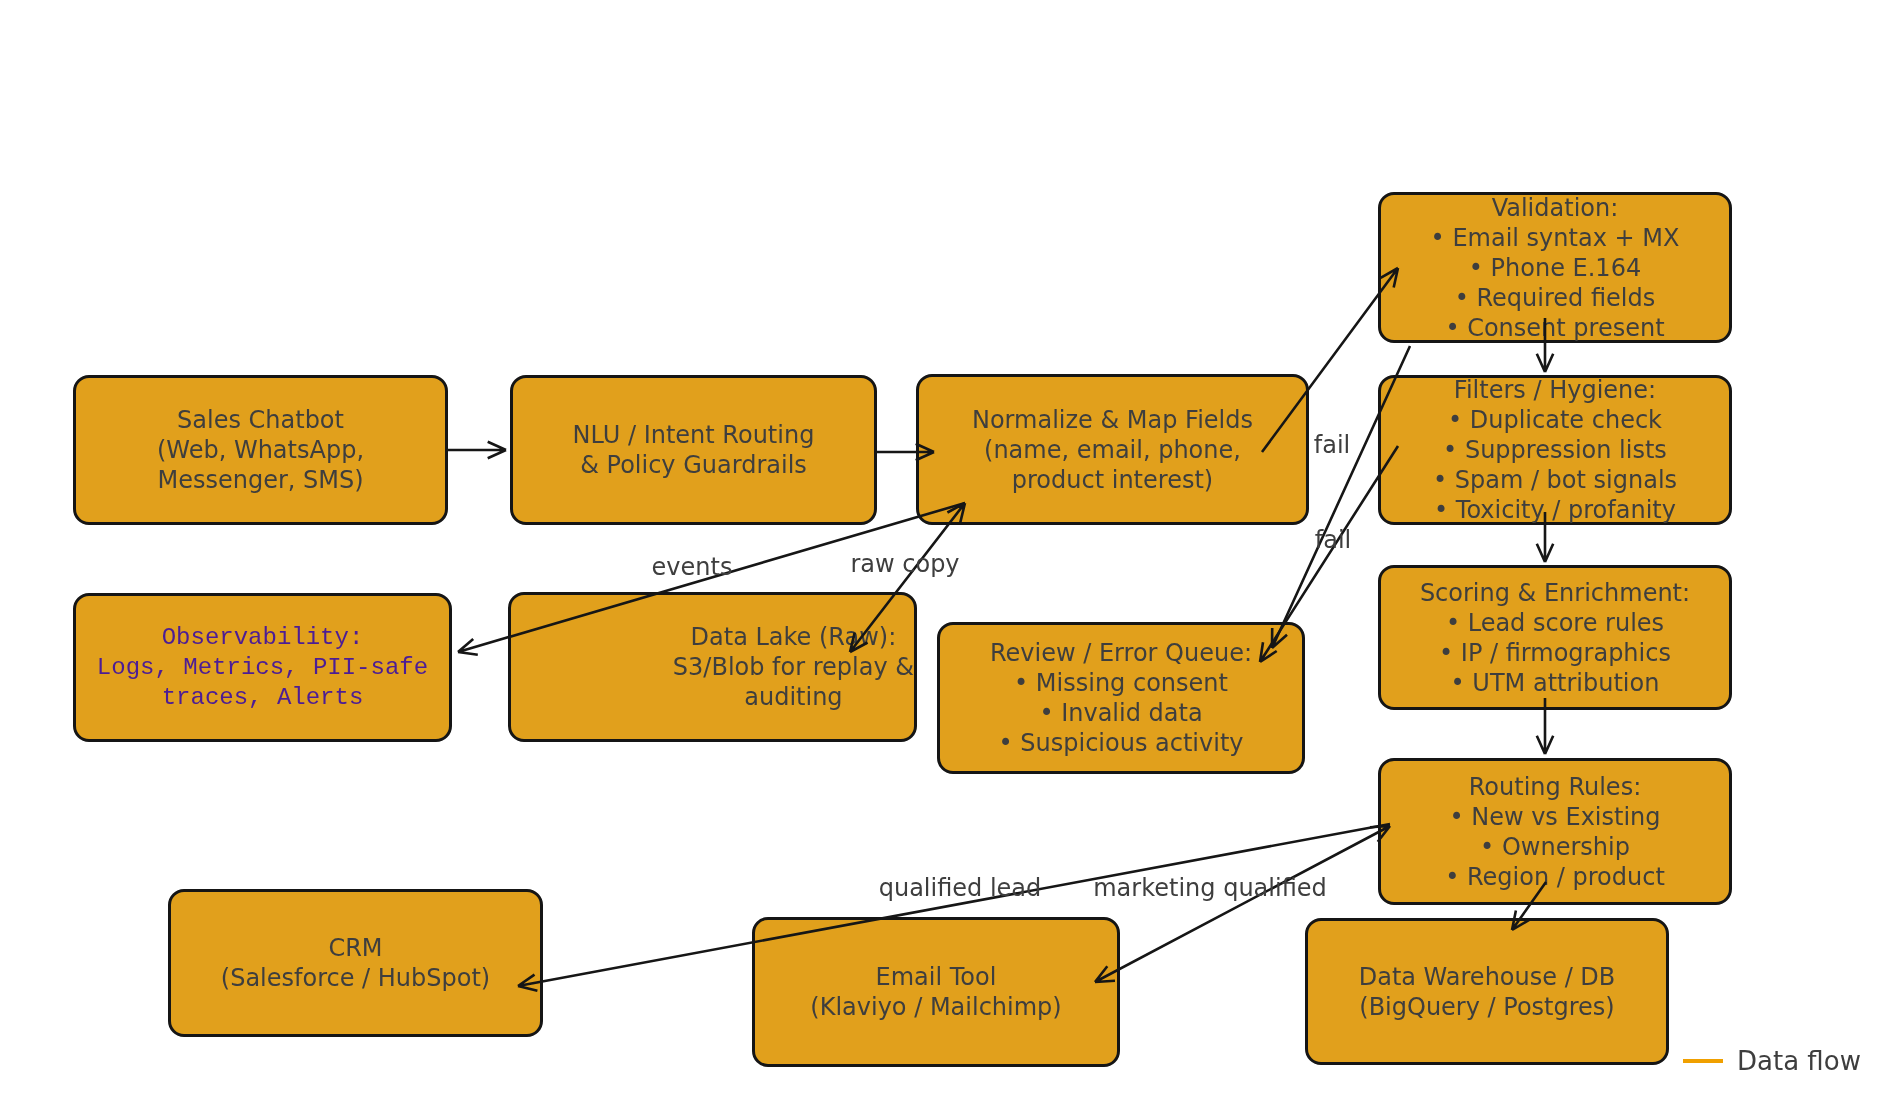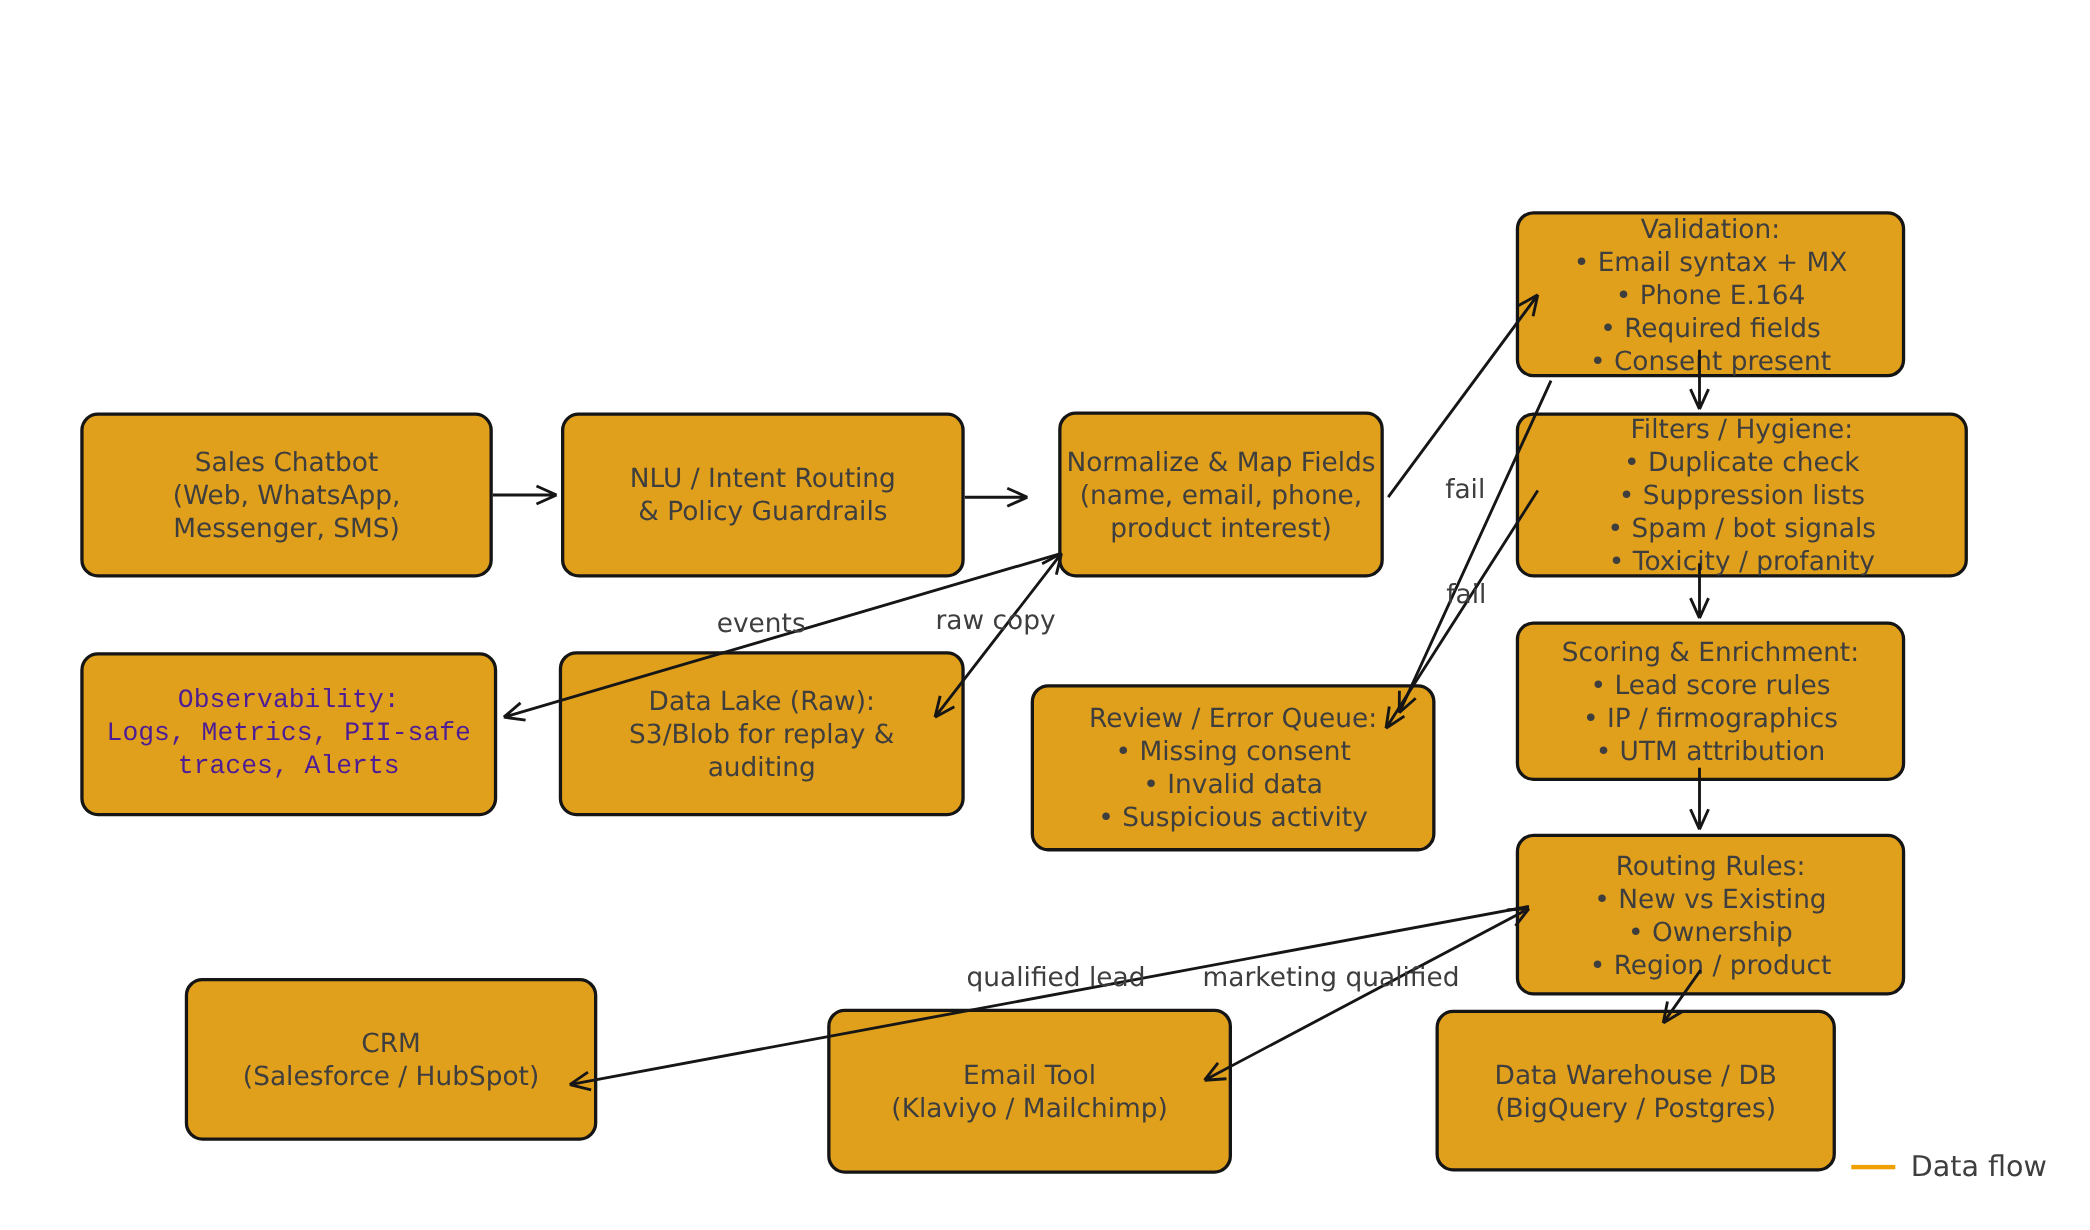--- a/index.html
+++ b/index.html
@@ -41,45 +41,45 @@
 </head>
 <body>
 
 <div id="canvas">
   <div id="nodes-layer">
       <div class="node" style="left: 73px; top: 375px; width: 375px; height: 150px; background: rgb(225, 160, 28); border: 3px solid rgb(21, 21, 21); color: rgb(62, 62, 62);"><span>Sales Chatbot
 (Web, WhatsApp,
 Messenger, SMS)</span></div>
       <div class="node" style="left: 510px; top: 375px; width: 367px; height: 150px; background: rgb(225, 160, 28); border: 3px solid rgb(21, 21, 21); color: rgb(62, 62, 62);"><span>NLU / Intent Routing
 &amp; Policy Guardrails</span></div>
-      <div class="node" style="left: 962px; top: 374px; width: 296px; height: 151px; background: rgb(225, 160, 28); border: 3px solid rgb(21, 21, 21); color: rgb(62, 62, 62);"><span>Normalize &amp; Map Fields
+      <div class="node" style="left: 916px; top: 374px; width: 393px; height: 151px; background: rgb(225, 160, 28); border: 3px solid rgb(21, 21, 21); color: rgb(62, 62, 62);"><span>Normalize &amp; Map Fields
 (name, email, phone,
 product interest)</span></div>
       <div class="node" style="left: 1378px; top: 192px; width: 354px; height: 151px; background: rgb(225, 160, 28); border: 3px solid rgb(21, 21, 21); color: rgb(62, 62, 62);"><span>Validation:
 • Email syntax + MX
 • Phone E.164
 • Required fields
 • Consent present</span></div>
-      <div class="node" style="left: 1378px; top: 375px; width: 411px; height: 150px; background: rgb(225, 160, 28); border: 3px solid rgb(21, 21, 21); color: rgb(62, 62, 62);"><span>Filters / Hygiene:
+      <div class="node" style="left: 1378px; top: 375px; width: 354px; height: 150px; background: rgb(225, 160, 28); border: 3px solid rgb(21, 21, 21); color: rgb(62, 62, 62);"><span>Filters / Hygiene:
 • Duplicate check
 • Suppression lists
 • Spam / bot signals
 • Toxicity / profanity</span></div>
       <div class="node" style="left: 1378px; top: 565px; width: 354px; height: 145px; background: rgb(225, 160, 28); border: 3px solid rgb(21, 21, 21); color: rgb(62, 62, 62);"><span>Scoring &amp; Enrichment:
 • Lead score rules
 • IP / firmographics
 • UTM attribution</span></div>
       <div class="node" style="left: 1378px; top: 758px; width: 354px; height: 147px; background: rgb(225, 160, 28); border: 3px solid rgb(21, 21, 21); color: rgb(62, 62, 62);"><span>Routing Rules:
 • New vs Existing
 • Ownership
 • Region / product</span></div>
       <div class="node" style="left: 73px; top: 593px; width: 379px; height: 149px; background: rgb(225, 160, 28); border: 3px solid rgb(21, 21, 21); color: #4c1d95; font-family: Liberation Mono, monospace;"><span>Observability:
 Logs, Metrics, PII-safe
 traces, Alerts</span></div>
-      <div class="node" style="left: 508px; top: 592px; width: 369px; height: 150px; background: rgb(225, 160, 28); border: 3px solid rgb(21, 21, 21); color: rgb(62, 62, 62);"><span>Data Lake (Raw):
+      <div class="node" style="left: 508px; top: 592px; width: 409px; height: 150px; background: rgb(225, 160, 28); border: 3px solid rgb(21, 21, 21); color: rgb(62, 62, 62); justify-content: flex-end;"><span>Data Lake (Raw):
 S3/Blob for replay &amp;
 auditing</span></div>
       <div class="node" style="left: 937px; top: 590px; width: 368px; height: 152px; background: rgb(225, 160, 28); border: 3px solid rgb(21, 21, 21); color: rgb(62, 62, 62); margin-top: 32px;"><span>Review / Error Queue:
 • Missing consent
 • Invalid data
 • Suspicious activity</span></div>
       <div class="node" style="left: 168px; top: 889px; width: 375px; height: 148px; background: rgb(225, 160, 28); border: 3px solid rgb(21, 21, 21); color: rgb(62, 62, 62);"><span>CRM
 (Salesforce / HubSpot)</span></div>
       <div class="node" style="left: 752px; top: 917px; width: 368px; height: 150px; background: rgb(225, 160, 28); border: 3px solid rgb(21, 21, 21); color: rgb(62, 62, 62);"><span>Email Tool
 (Klaviyo / Mailchimp)</span></div>

